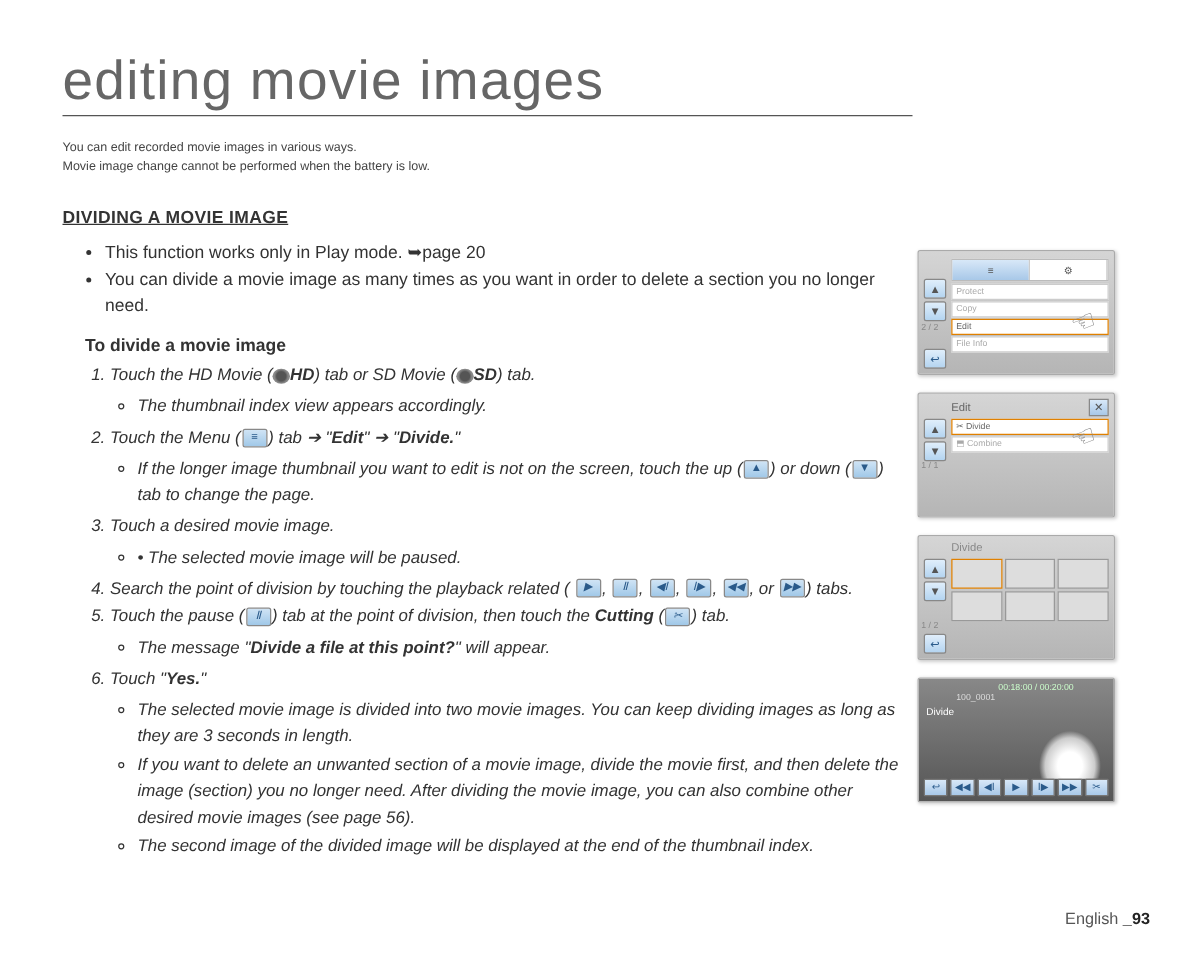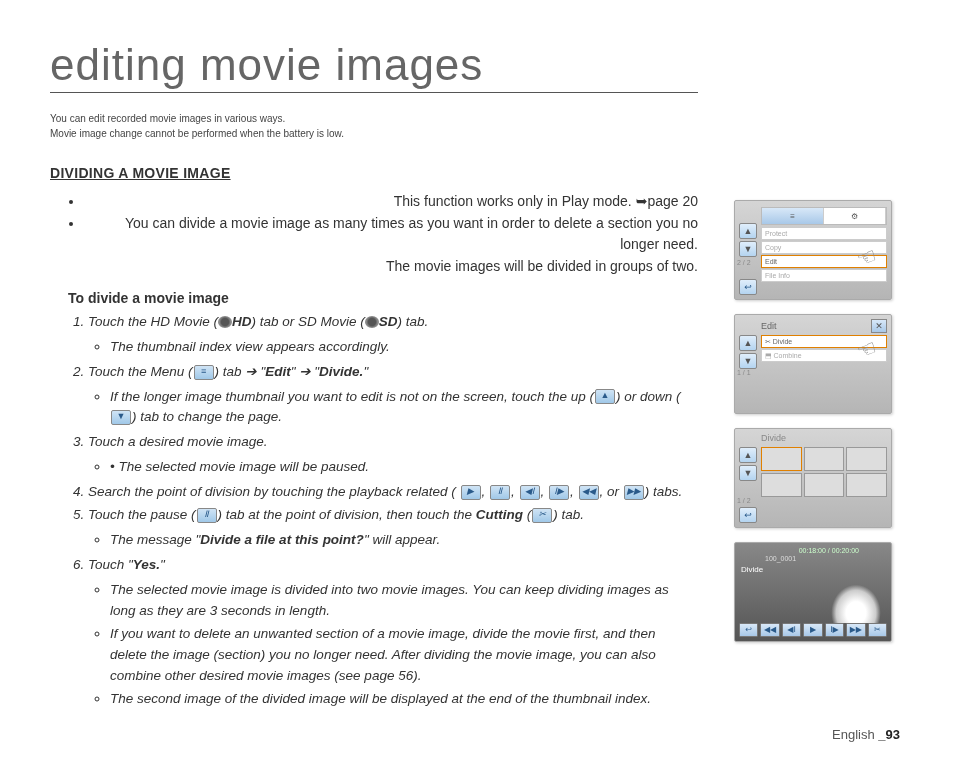--- a/index.html
+++ b/index.html
@@ -10,42 +10,42 @@
     color: #333;
     width: 954px;
     height: 766px;
     box-sizing: border-box;
     position: relative;
   }
   .page {
     padding: 40px 50px 20px 50px;
     display: flex;
     flex-direction: row;
-    gap: 36px;
+    gap: 4px;
   }
   .left-col { flex: 1; }
   .right-col { width: 170px; padding-top: 160px; display: flex; flex-direction: column; gap: 14px;}
   .title {
     font-size: 44px;
     font-weight: 300;
     color: #666;
     letter-spacing: 1px;
     border-bottom: 1px solid #555;
     padding-bottom: 2px;
     margin-bottom: 18px;
   }
   .intro { font-size: 10px; color: #444; line-height: 1.5; margin-bottom: 24px;}
   .section-heading {
     font-size: 14px;
     font-weight: bold;
     text-decoration: underline;
     margin-bottom: 10px;
     letter-spacing: 0.3px;
   }
-  ul.top-bullets { margin: 0 0 12px 0; padding-left: 34px; font-size: 14px; line-height: 1.55; text-align: right; }
+  ul.top-bullets { margin: 0 0 12px 0; padding-left: 34px; font-size: 14px; line-height: 1.55; }
   ul.top-bullets li { margin-bottom: 0px; }
   .sub-heading { font-size: 14px; font-weight: bold; margin: 8px 0 6px 18px;}
   ol.steps { margin: 0; padding-left: 38px; font-size: 13.5px; line-height: 1.55; }
   ol.steps li { margin-bottom: 2px; font-style: italic; }
   ol.steps ul { padding-left: 18px; margin: 4px;}
   .icon-box {
     display: inline-block;
     width: 18px; height: 13px;
     border: 1px solid #888;
     border-radius: 2px;
@@ -53,21 +53,21 @@
     background: linear-gradient(#d0e4f5, #a0c8e8);
     position: relative;
     margin: 0 1px;
   }
   .icon-box::after { content: attr(data-glyph); position: absolute; left: 0; top: -1px; width: 100%; text-align:center; font-size: 9px; color: #2a5a8a;}
   .icon-film {
     display: inline-block; width: 14px; height: 12px; vertical-align: middle;
     background: radial-gradient(circle at 50% 50%, #555 40%, #888 60%);
     border-radius: 50%;
   }
-  .page-num { position: absolute; bottom: 24px; right: 54px; font-size: 13px; color: #555; }
+  .page-num { position: absolute; bottom: 24px; right: 34px; font-size: 13px; color: #555; }
   .page-num strong { color: #222; }
   .thumb {
     width: 158px; height: 100px;
     background: linear-gradient(#d5d5d5, #b5b5b5);
     border: 1px solid #aaa;
     border-radius: 2px;
     box-shadow: 1px 1px 3px rgba(0,0,0,0.2);
     position: relative;
     font-size: 7px;
     color: #555;
@@ -99,21 +99,20 @@
   <div class="left-col">
     <div class="title">editing movie images</div>
     <div class="intro">
       <span>You can edit recorded movie images in various ways.</span><br>
       <span>Movie image change cannot be performed when the battery is low.</span>
     </div>
     <div class="section-heading">DIVIDING A MOVIE IMAGE</div>
     <ul class="top-bullets">
       <li>This function works only in Play mode. ➥page 20</li>
       <li>You can divide a movie image as many times as you want in order to delete a section you no longer need.</li>
-      <span>The movie images will be divided in groups of two.</span>
     </ul>
     <div class="sub-heading">To divide a movie image</div>
     <ol class="steps">
       <li>
         <span>Touch the HD Movie (</span><span class="icon-film"></span><b>HD</b><span>) tab or SD Movie (</span><span class="icon-film"></span><b>SD</b><span>) tab.</span>
         <ul>
             <li>The thumbnail index view appears accordingly.</li>
           </ul>
       </li>
       <li>

